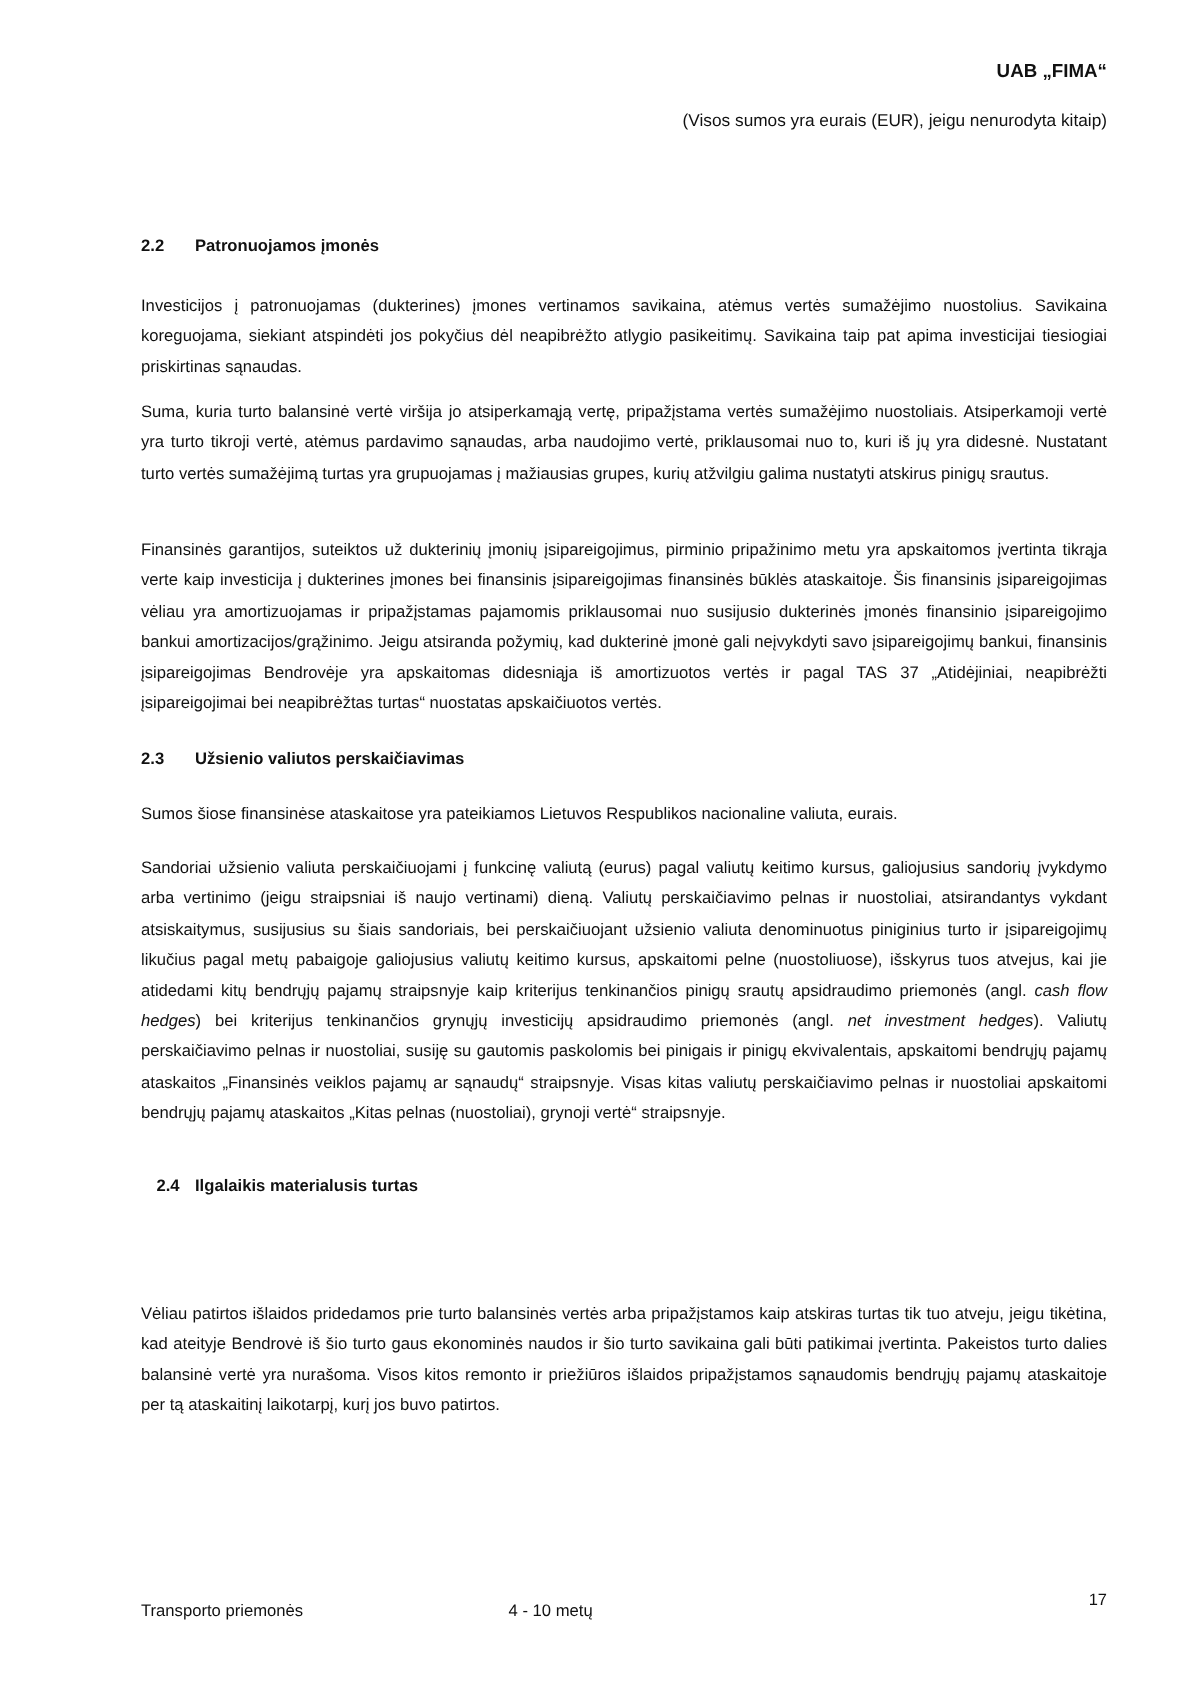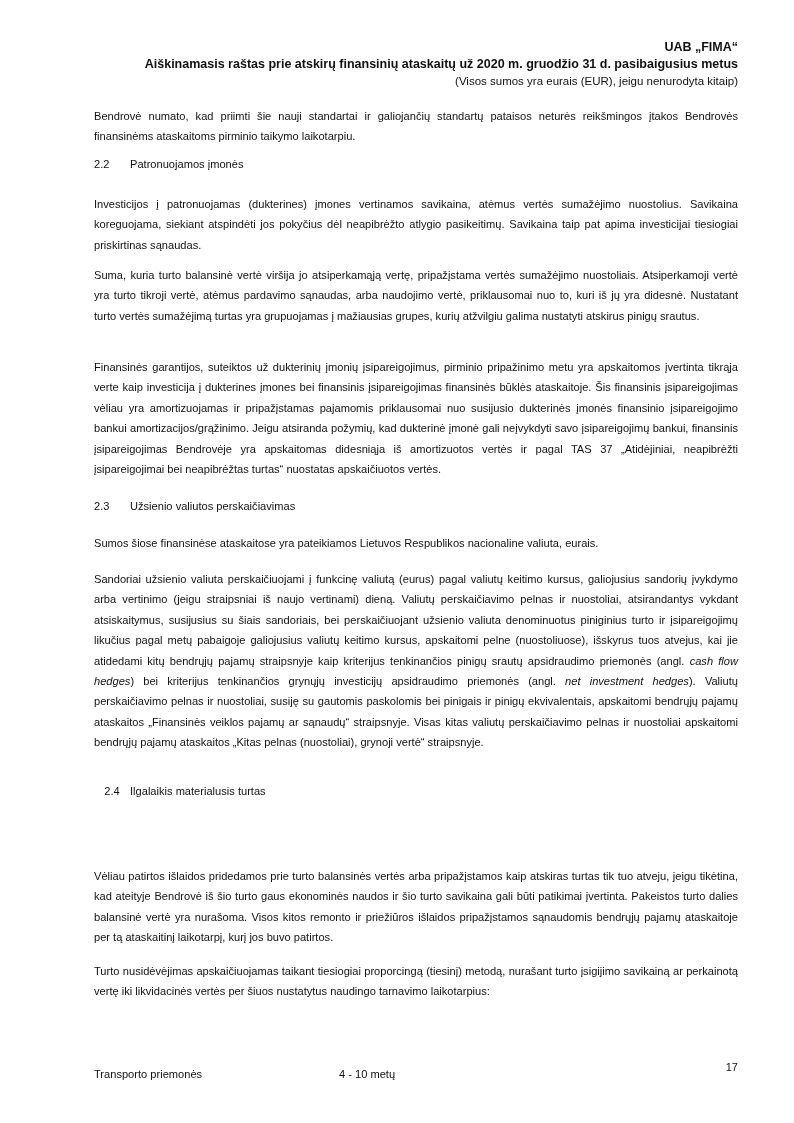--- a/index.html
+++ b/index.html
@@ -5,37 +5,35 @@
   html, body { margin: 0; padding: 0; background: #ffffff; }
   body { width: 794px; height: 1123px; position: relative; overflow: hidden;
          font-family: "Liberation Sans", sans-serif; color: #111; }
   .page { position: absolute; left: 0; top: 0; width: 794px; height: 1123px; padding-left: 25px; }
   .header { position: absolute; left: 94px; width: 644px; text-align: right; }
   .h-company { top: 39px; font-weight: bold; font-size: 12.5px; line-height: 16px; }
   .h-title { top: 56px; font-weight: bold; font-size: 12.5px; line-height: 16px; }
   .h-sub { top: 74px; font-size: 11.5px; line-height: 15px; }
   .block { position: absolute; left: 94px; width: 644px; font-size: 11.1px; line-height: 20.4px;
            text-align: justify; }
-  .heading { position: absolute; left: 94px; font-weight: normal; font-size: 11.1px; line-height: 16px; }
+  .heading { position: absolute; left: 94px; font-weight: bold; font-size: 11.1px; line-height: 16px; }
   .heading .num { display: inline-block; width: 36px; }
   .row { position: absolute; left: 94px; font-size: 11.1px; line-height: 16px; }
   .row .label { display: inline-block; width: 245px; }
   .pagenum { position: absolute; left: 700px; width: 38px; text-align: right; top: 1061px; font-size: 11px; }
   i { font-style: italic; }
 </style>
 </head>
 <body>
 
 <div class="page">
 
   <div class="header h-company">UAB „FIMA“</div>
-  <div class="header h-title">Aiškinamasis raštas prie atskirų finansinių ataskaitų už 2020 m. gruodžio 31 d. pasibaigusius metus</div>
   <div class="header h-sub">(Visos sumos yra eurais (EUR), jeigu nenurodyta kitaip)</div>
 
-  <div class="block" style="top:106px;">Bendrovė numato, kad priimti šie nauji standartai ir galiojančių standartų pataisos neturės reikšmingos įtakos Bendrovės finansinėms ataskaitoms pirminio taikymo laikotarpiu.</div>
 
   <div class="heading" style="top:156px;">
     <span class="num">2.2</span><span>Patronuojamos įmonės</span>
   </div>
 
   <div class="block" style="top:194px;">Investicijos į patronuojamas (dukterines) įmones vertinamos savikaina, atėmus vertės sumažėjimo nuostolius. Savikaina koreguojama, siekiant atspindėti jos pokyčius dėl neapibrėžto atlygio pasikeitimų. Savikaina taip pat apima investicijai tiesiogiai priskirtinas sąnaudas.</div>
   <div class="block" style="top:265px;">Suma, kuria turto balansinė vertė viršija jo atsiperkamąją vertę, pripažįstama vertės sumažėjimo nuostoliais. Atsiperkamoji vertė yra turto tikroji vertė, atėmus pardavimo sąnaudas, arba naudojimo vertė, priklausomai nuo to, kuri iš jų yra didesnė. Nustatant turto vertės sumažėjimą turtas yra grupuojamas į mažiausias grupes, kurių atžvilgiu galima nustatyti atskirus pinigų srautus.</div>
   <div class="block" style="top:357px;">Finansinės garantijos, suteiktos už dukterinių įmonių įsipareigojimus, pirminio pripažinimo metu yra apskaitomos įvertinta tikrąja verte kaip investicija į dukterines įmones bei finansinis įsipareigojimas finansinės būklės ataskaitoje. Šis finansinis įsipareigojimas vėliau yra amortizuojamas ir pripažįstamas pajamomis priklausomai nuo susijusio dukterinės įmonės finansinio įsipareigojimo bankui amortizacijos/grąžinimo. Jeigu atsiranda požymių, kad dukterinė įmonė gali neįvykdyti savo įsipareigojimų bankui, finansinis įsipareigojimas Bendrovėje yra apskaitomas didesniąja iš amortizuotos vertės ir pagal TAS 37 „Atidėjiniai, neapibrėžti įsipareigojimai bei neapibrėžtas turtas“ nuostatas apskaičiuotos vertės.</div>
 
   <div class="heading" style="top:498px;">
@@ -44,20 +42,19 @@
 
   <div class="block" style="top:533px;">Sumos šiose finansinėse ataskaitose yra pateikiamos Lietuvos Respublikos nacionaline valiuta, eurais.</div>
 
   <div class="block" style="top:569px;"><span>Sandoriai užsienio valiuta perskaičiuojami į funkcinę valiutą (eurus) pagal valiutų keitimo kursus, galiojusius sandorių įvykdymo arba vertinimo (jeigu straipsniai iš naujo vertinami) dieną. Valiutų perskaičiavimo pelnas ir nuostoliai, atsirandantys vykdant atsiskaitymus, susijusius su šiais sandoriais, bei perskaičiuojant užsienio valiuta denominuotus piniginius turto ir įsipareigojimų likučius pagal metų pabaigoje galiojusius valiutų keitimo kursus, apskaitomi pelne (nuostoliuose), išskyrus tuos atvejus, kai jie atidedami kitų bendrųjų pajamų straipsnyje kaip kriterijus tenkinančios pinigų srautų apsidraudimo priemonės (angl. </span><i>cash flow hedges</i><span>) bei kriterijus tenkinančios grynųjų investicijų apsidraudimo priemonės (angl. </span><i>net investment hedges</i><span>). Valiutų perskaičiavimo pelnas ir nuostoliai, susiję su gautomis paskolomis bei pinigais ir pinigų ekvivalentais, apskaitomi bendrųjų pajamų ataskaitos „Finansinės veiklos pajamų ar sąnaudų“ straipsnyje. Visas kitas valiutų perskaičiavimo pelnas ir nuostoliai apskaitomi bendrųjų pajamų ataskaitos „Kitas pelnas (nuostoliai), grynoji vertė“ straipsnyje.</span></div>
 
   <div class="heading" style="top:783px;text-align:center;">
     <span class="num">2.4</span><span>Ilgalaikis materialusis turtas</span>
   </div>
 
   <div class="block" style="top:866px;">Vėliau patirtos išlaidos pridedamos prie turto balansinės vertės arba pripažįstamos kaip atskiras turtas tik tuo atveju, jeigu tikėtina, kad ateityje Bendrovė iš šio turto gaus ekonominės naudos ir šio turto savikaina gali būti patikimai įvertinta. Pakeistos turto dalies balansinė vertė yra nurašoma. Visos kitos remonto ir priežiūros išlaidos pripažįstamos sąnaudomis bendrųjų pajamų ataskaitoje per tą ataskaitinį laikotarpį, kurį jos buvo patirtos.</div>
-  <div class="block" style="top:961px;">Turto nusidėvėjimas apskaičiuojamas taikant tiesiogiai proporcingą (tiesinį) metodą, nurašant turto įsigijimo savikainą ar perkainotą vertę iki likvidacinės vertės per šiuos nustatytus naudingo tarnavimo laikotarpius:</div>
 
   <div class="row" style="top:1022px;margin-top:44px;">
     <span class="label">Transporto priemonės</span><span>4 - 10 metų</span>
   </div>
 
   <div class="pagenum">17</div>
 </div>
 
 </body></html>

